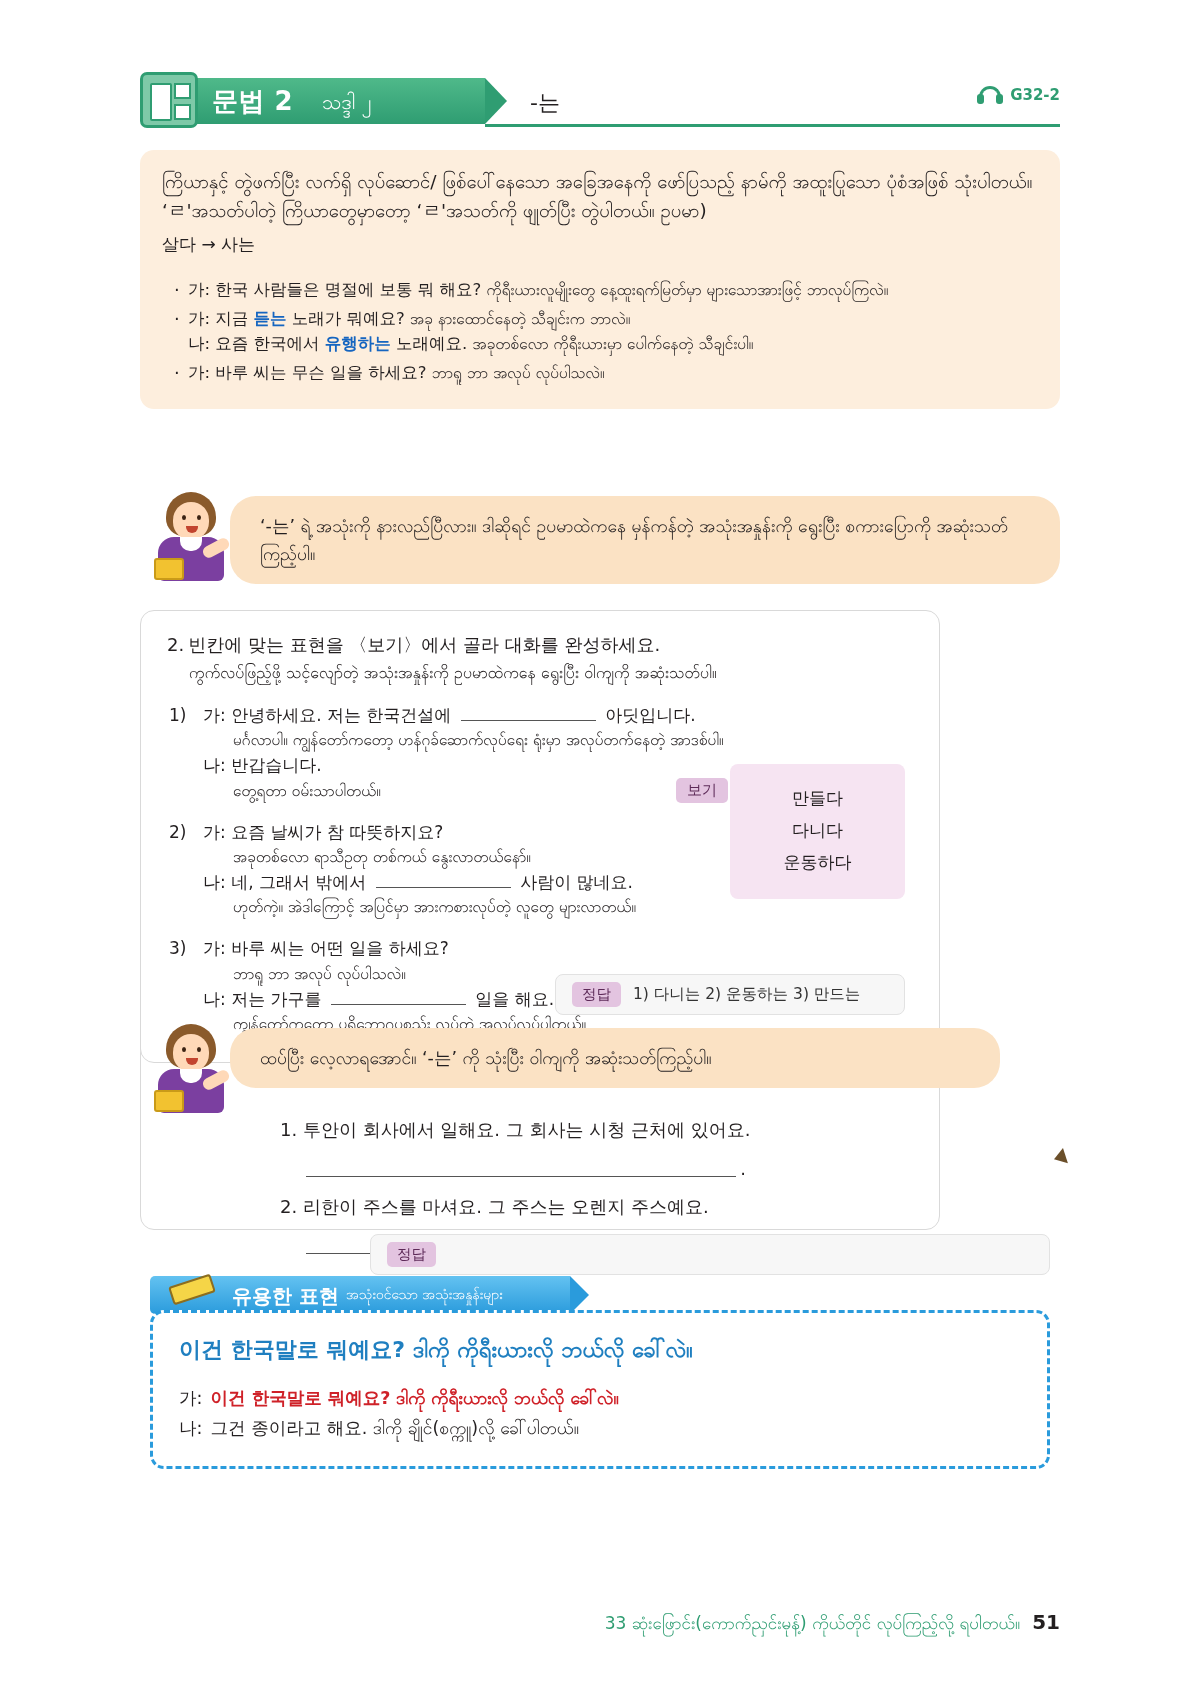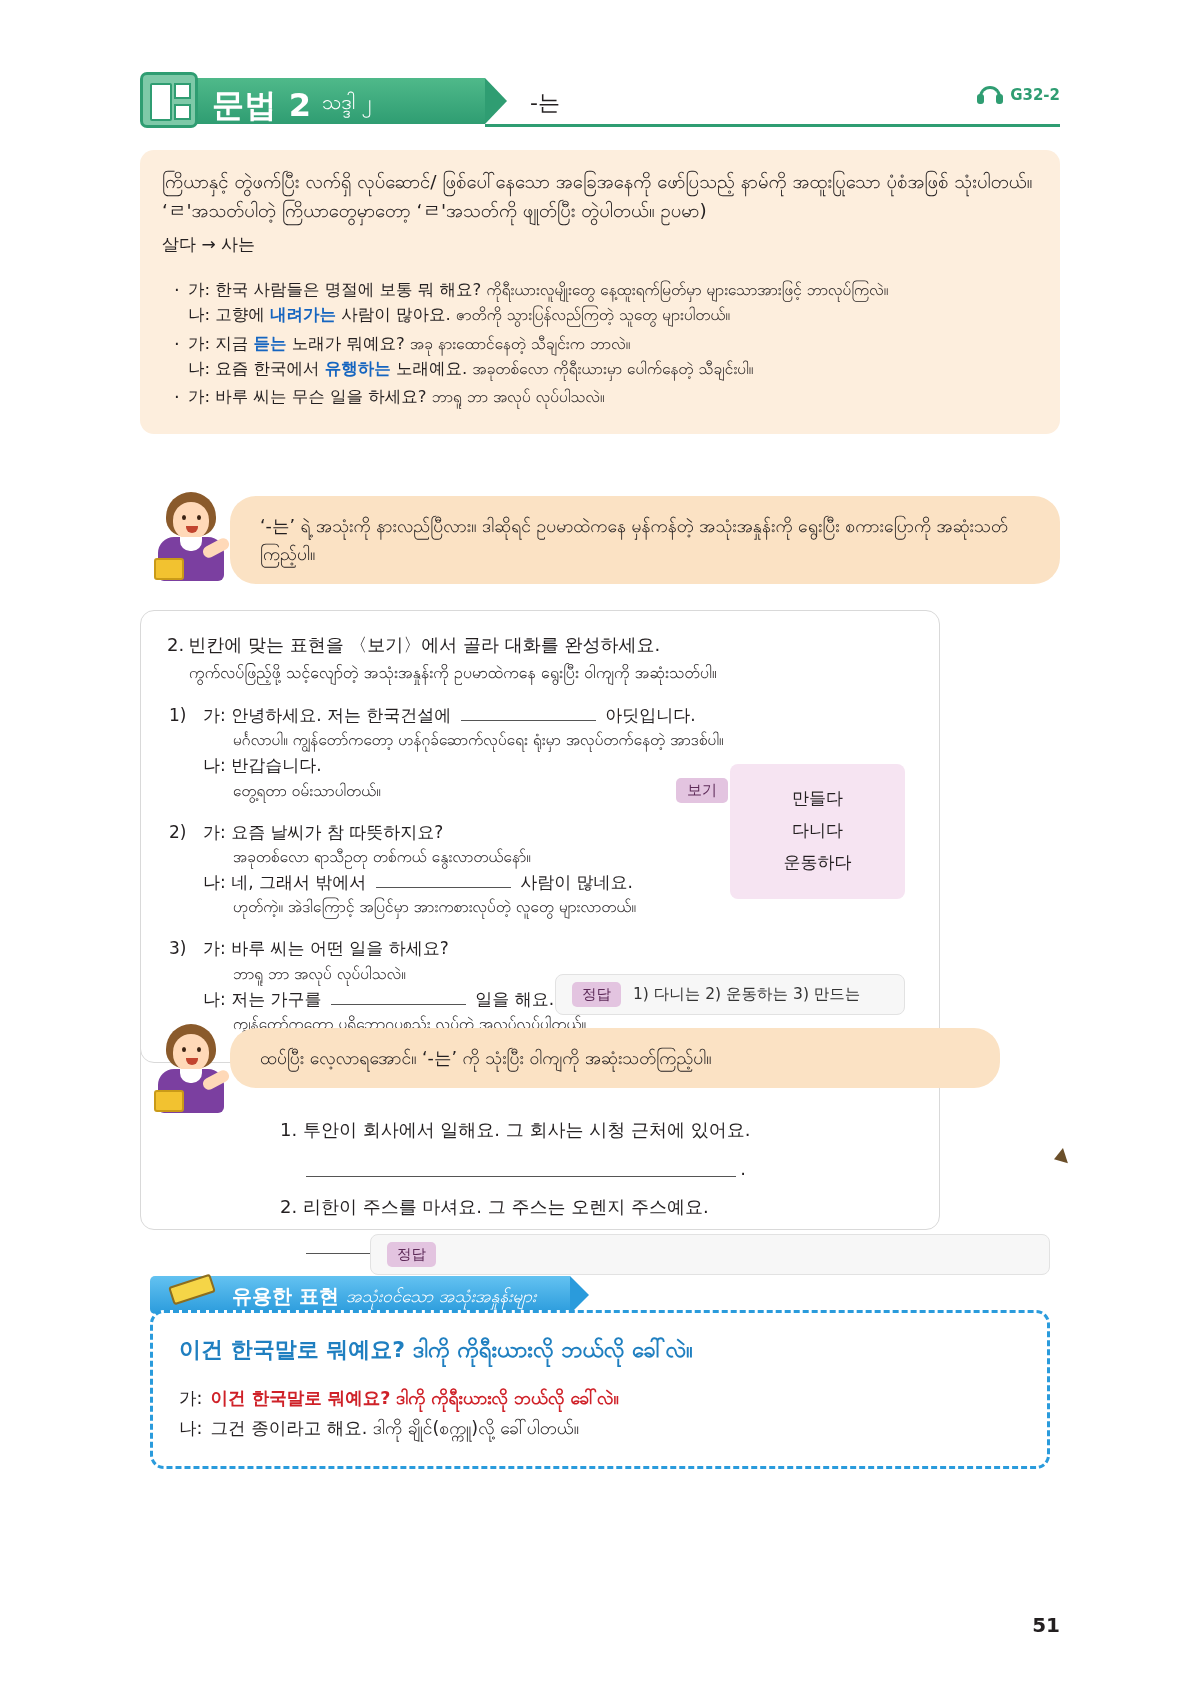--- a/index.html
+++ b/index.html
@@ -76,21 +76,21 @@
     border: 2px solid #2f9d72;
     box-sizing: border-box;
   }
   .book-icon i.b1 { left: 7px; top: 8px; width: 22px; height: 38px; border-radius: 2px;}
   .book-icon i.b2 { left: 31px; top: 8px; width: 17px; height: 16px;}
   .book-icon i.b3 { left: 31px; top: 29px; width: 17px; height: 16px;}
   .hdr-title {
     position: absolute;
     left: 72px;
     top: 6px;
-    font-size: 32px;
+    font-size: 26px;
     font-weight: bold;
     color: #ffffff;
     letter-spacing: 0.5px;
   }
   .hdr-title-my {
     position: absolute;
     left: 182px;
     top: 11px;
     font-size: 20px;
     color: #ffffff;
@@ -395,21 +395,21 @@
     border-bottom: 8px solid transparent;
     border-right: 12px solid #6b4f2a;
     transform: rotate(-18deg);
   }
   .ue-head .t1 {
     position: absolute; left: 82px; top: 7px;
     font-size: 20px; font-weight: bold; color: #ffffff;
   }
   .ue-head .t2 {
     position: absolute; left: 196px; top: 9px;
-    font-size: 17px; color: #ffffff; font-style: italic;
+    font-size: 14px; color: #ffffff;
   }
   .ue-box {
     position: absolute;
     left: 150px;
     top: 1310px;
     width: 900px;
     box-sizing: border-box;
     border: 3px dashed #2a9bdc;
     border-radius: 14px;
     padding: 22px 26px 22px 26px;
@@ -472,24 +472,20 @@
   <div class="cream-box">
     <div class="my-exp">ကြိယာနှင့် တွဲဖက်ပြီး လက်ရှိ လုပ်ဆောင်/ ဖြစ်ပေါ်နေသော အခြေအနေကို ဖော်ပြသည့် နာမ်ကို အထူးပြုသော ပုံစံအဖြစ် သုံးပါတယ်။ ‘ㄹ'အသတ်ပါတဲ့ ကြိယာတွေမှာတော့ ‘ㄹ'အသတ်ကို ဖျုတ်ပြီး တွဲပါတယ်။ ဥပမာ)</div>
     <div class="ko-rule">살다 → 사는</div>
 
     <div class="dlg-list">
 
       <div class="dlg-item">
         <div class="dlg-line first">
           <span>가: 한국 사람들은 명절에 보통 뭐 해요?</span>
           <span class="my">ကိုရီးယားလူမျိုးတွေ နေ့ထူးရက်မြတ်မှာ များသောအားဖြင့် ဘာလုပ်ကြလဲ။</span>
-        </div>
-        <div class="dlg-line">
-          <span>나: 고향에 </span><span class="hl">내려가는</span><span> 사람이 많아요.</span>
-          <span class="my">ဇာတိကို သွားပြန်လည်ကြတဲ့ သူတွေ များပါတယ်။</span>
         </div>
       </div>
 
       <div class="dlg-item">
         <div class="dlg-line first">
           <span>가: 지금 </span><span class="hl">듣는</span><span> 노래가 뭐예요?</span>
           <span class="my">အခု နားထောင်နေတဲ့ သီချင်းက ဘာလဲ။</span>
         </div>
         <div class="dlg-line">
           <span>나: 요즘 한국에서 </span><span class="hl">유행하는</span><span> 노래예요.</span>
@@ -630,16 +626,17 @@
       <span class="red">ဒါကို ကိုရီးယားလို ဘယ်လို ခေါ်လဲ။</span>
     </div>
     <div class="ue-line">
       <span class="spk">나:</span>
       <span>그건 종이라고 해요.</span>
       <span>ဒါကို ချိုင်(စက္ကူ)လို့ ခေါ်ပါတယ်။</span>
     </div>
   </div>
 
   <div class="footer">
+    <span class="txt">33 ဆုံးဖြောင်း(ကောက်ညှင်းမုန့်) ကိုယ်တိုင် လုပ်ကြည့်လို့ ရပါတယ်။</span>
     <span class="pg">51</span>
   </div>
 
 </div>
 
 </body></html>

